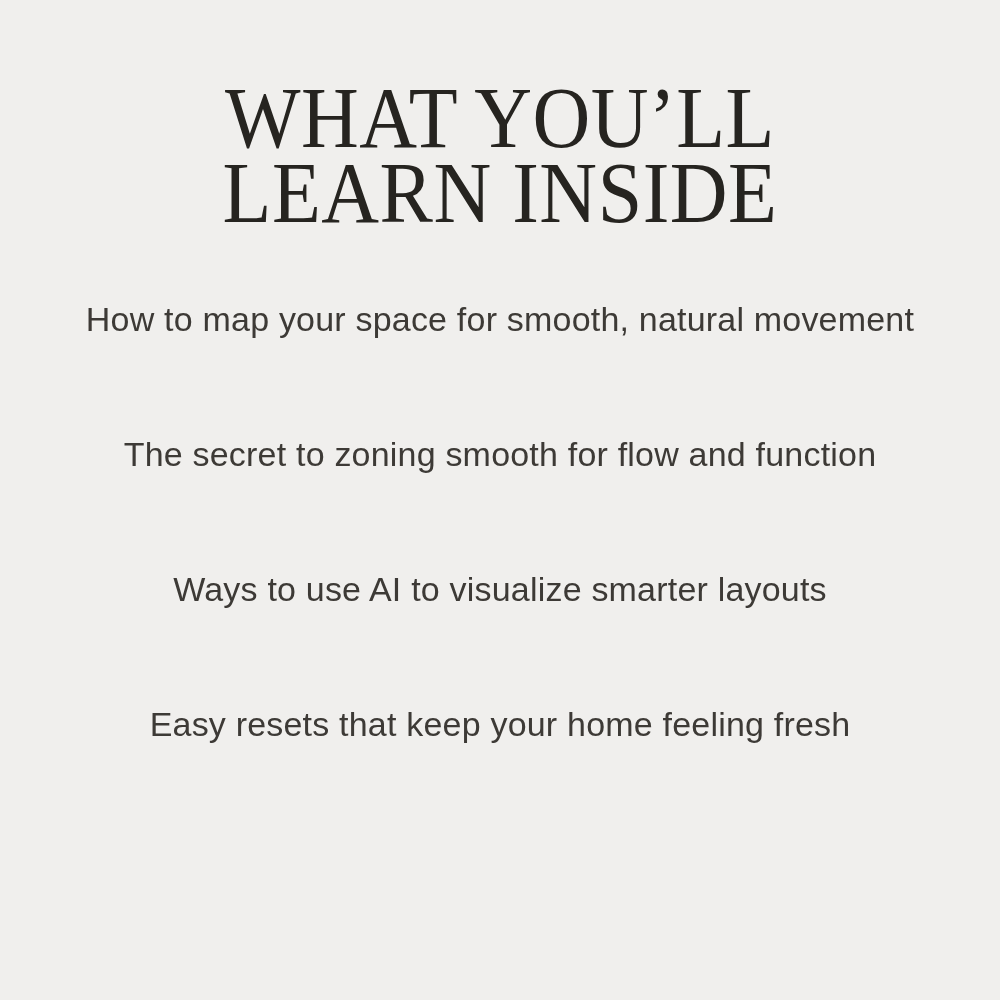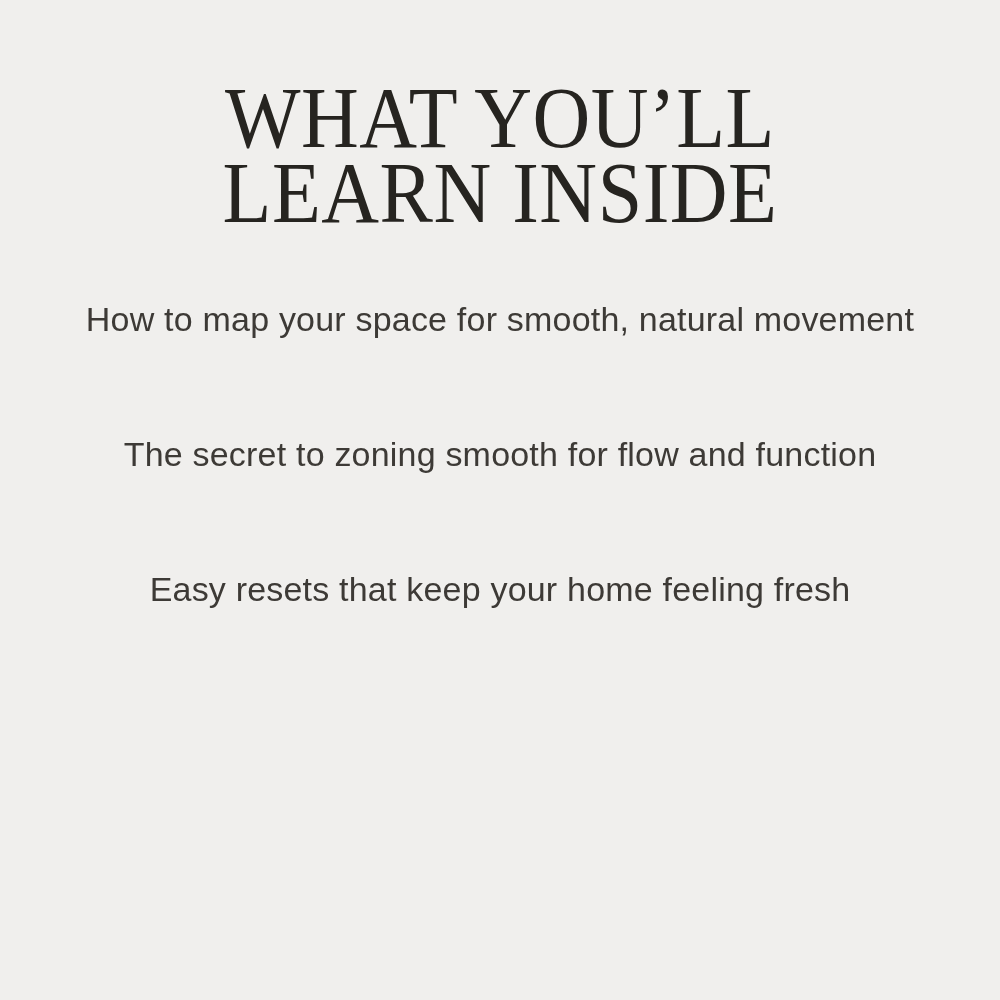--- a/index.html
+++ b/index.html
@@ -69,16 +69,17 @@
 <div class="poster">
 
   <h1 class="headline">
     <span class="hl-line">WHAT YOU’LL</span>
     <span class="hl-line">LEARN INSIDE</span>
   </h1>
 
   <ul class="learn-list">
     <li class="learn-item">How to map your space for smooth, natural movement</li>
     <li class="learn-item">The secret to zoning smooth for flow and function</li>
+    <li class="learn-item">Ways to use AI to visualize smarter layouts</li>
     <li class="learn-item">Easy resets that keep your home feeling fresh</li>
   </ul>
 
 </div>
 
 </body></html>

